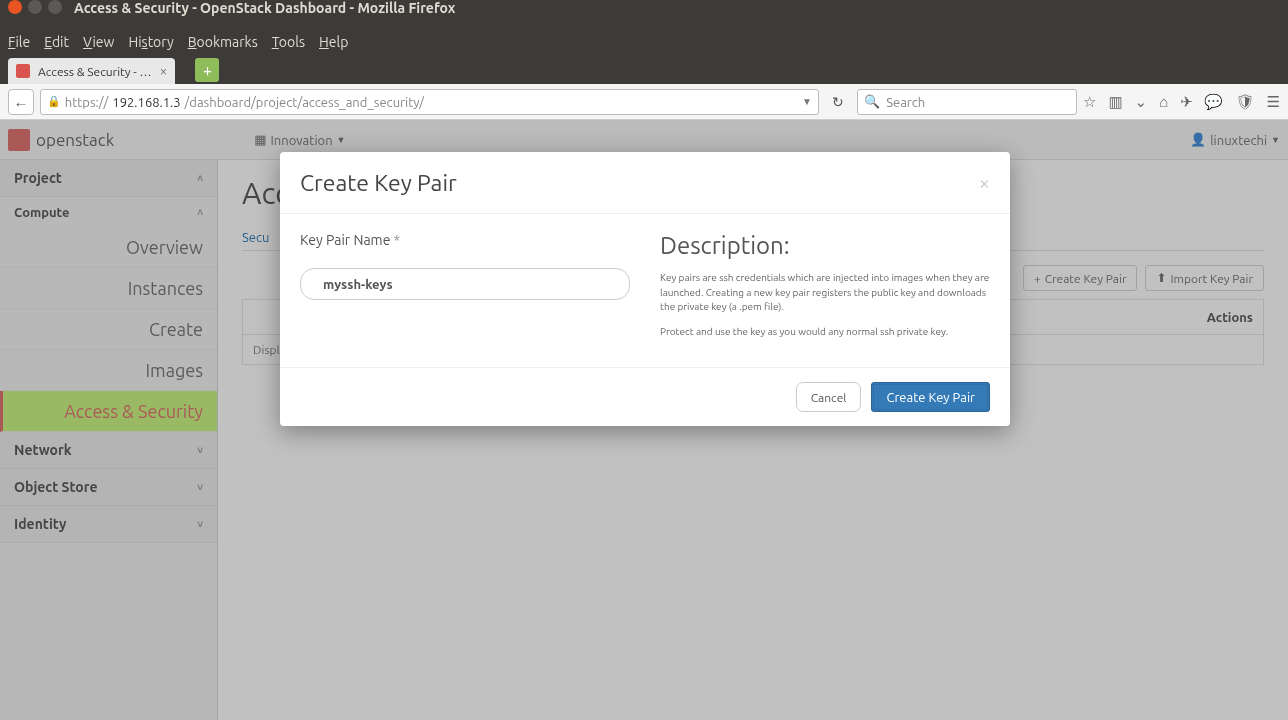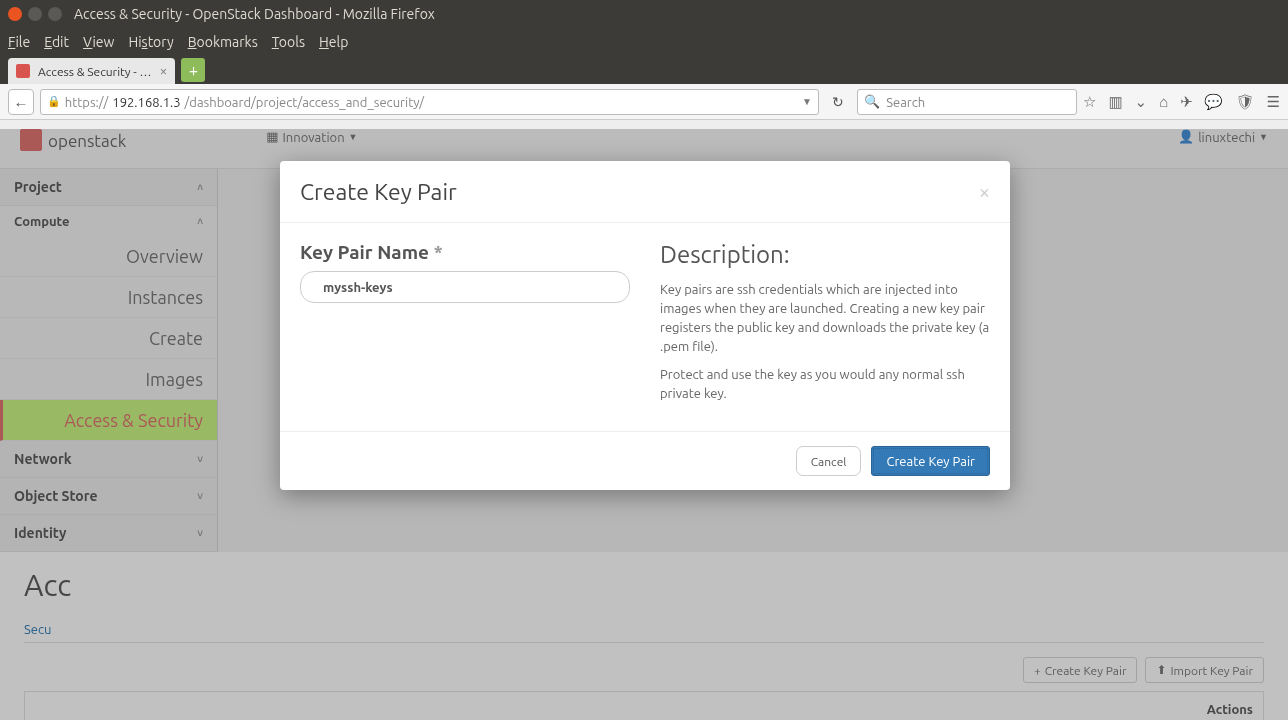--- a/index.html
+++ b/index.html
@@ -1,57 +1,57 @@
 <!DOCTYPE html>
 <html><head>
 <meta charset="utf-8">
 <style>
 *{box-sizing:border-box;margin:0;padding:0;font-family:Ubuntu,Arial,sans-serif;}
 body{background:#eee;width:1288px;height:720px;overflow:hidden;position:relative;}
 
 
-.titlebar{background:#3c3b37;height:28px;display:flex;align-items:center;padding:0 8px;color:#dfdbd2;font-size:14px;font-weight:normal;}
+.titlebar{background:#3c3b37;height:28px;display:flex;align-items:flex-start;padding:0 8px;color:#dfdbd2;font-size:14px;font-weight:bold;}
 .win-btns{display:flex;gap:6px;margin-right:12px;}
 .win-btn{width:14px;height:14px;border-radius:50%;}
 .win-close{background:#e95420;}
 .win-min{background:#5a5955;}
 .win-max{background:#5a5955;}
 
 .menubar{background:#3c3b37;height:28px;display:flex;align-items:center;padding:0 8px;gap:14px;color:#dfdbd2;font-size:14px;}
 .menubar span{cursor:pointer;}
 .mu{text-decoration:underline;text-decoration-color:#dfdbd2;}
 
-.tabbar{background:#3c3b37;height:28px;display:flex;align-items:flex-end;padding:0 8px;}
+.tabbar{background:#3c3b37;height:28px;display:flex;align-items:flex-end;padding:0 8px;gap:14px;}
 .tab{background:#e8e8e8;border-radius:4px 4px 0 0;height:26px;display:flex;align-items:center;padding:0 8px;gap:8px;font-size:12px;color:#333;}
 .tab-favicon{width:14px;height:14px;background:#d9534f;border-radius:2px;}
 .tab-close{color:#777;font-size:14px;cursor:pointer;}
 .newtab{width:24px;height:24px;background:#8fbc5a;border-radius:3px;margin-left:6px;display:flex;align-items:center;justify-content:center;color:#fff;font-size:16px;margin-bottom:2px;}
 
 .urlbar{background:#f5f5f5;height:36px;display:flex;align-items:center;padding:0 8px;gap:6px;border-bottom:1px solid #ccc;}
 .nav-back{width:26px;height:26px;border:1px solid #bbb;border-radius:4px;display:flex;align-items:center;justify-content:center;background:#fff;font-size:15px;color:#555;}
 .urlfield{flex:1;height:26px;border:1px solid #bbb;border-radius:3px;background:#fff;display:flex;align-items:center;padding:0 6px;font-size:13px;color:#888;gap:4px;}
 .urlfield .lock{color:#888;font-size:11px;}
 .urlfield .host{color:#333;}
 .url-drop{margin-left:auto;color:#777;font-size:10px;}
 .reload{width:26px;height:26px;display:flex;align-items:center;justify-content:center;color:#555;font-size:14px;}
 .searchfield{width:220px;height:26px;border:1px solid #bbb;border-radius:3px;background:#fff;display:flex;align-items:center;padding:0 6px;font-size:13px;color:#888;gap:6px;}
 .tool-icons{display:flex;gap:12px;color:#666;font-size:15px;align-items:center;}
 .tool-icons span{cursor:pointer;}
 
 
 .page{position:relative;height:600px;background:#eee;}
-.topbar{height:40px;background:#f5f5f5;border-bottom:1px solid #ddd;display:flex;align-items:flex-start;padding:0 20px;margin-top:9px;}
+.topbar{height:40px;background:#f5f5f5;border-bottom:1px solid #ddd;display:flex;align-items:center;padding:0 8px;}
 .logo{display:flex;align-items:center;gap:6px;font-size:17px;color:#333;}
 .logo-icon{width:22px;height:22px;background:#d9534f;border-radius:2px;}
 .logo-text{font-weight:normal;color:#444;}
 .project-sel{margin-left:140px;color:#555;font-size:13px;display:flex;align-items:center;gap:4px;}
 .user-sel{margin-left:auto;color:#555;font-size:13px;display:flex;align-items:center;gap:4px;}
 .caret{font-size:9px;}
 
-.body{display:flex;height:560px;flex-direction:column;}
+.body{display:flex;height:560px;}
 .sidebar{width:218px;background:#f1f1f1;border-right:1px solid #ccc;}
 .side-head{padding:10px 14px;font-size:14px;font-weight:bold;color:#333;border-bottom:1px solid #ddd;display:flex;justify-content:space-between;align-items:center;background:#e9e9e9;}
 .side-sub{padding:8px 14px;font-size:13px;font-weight:bold;color:#333;display:flex;justify-content:space-between;align-items:center;}
 .side-item{padding:10px 14px;font-size:18px;color:#555;text-align:right;border-bottom:1px solid #e5e5e5;}
 .side-item.active{color:#d9534f;border-left:3px solid #d9534f;background:#bef264;}
 .chev{font-size:10px;color:#888;}
 
 .main{flex:1;padding:16px 24px;background:#fff;}
 .main h1{font-size:30px;color:#333;font-weight:normal;}
 .tabs{margin-top:14px;border-bottom:1px solid #ddd;}
@@ -63,26 +63,26 @@
 .table-foot{padding:8px 10px;font-size:12px;color:#666;}
 
 
 .overlay{position:absolute;top:0;left:0;right:0;bottom:0;background:rgba(100,100,100,0.4);}
 .modal{position:absolute;top:32px;left:280px;width:730px;background:#fff;border-radius:4px;box-shadow:0 6px 24px rgba(0,0,0,0.35);}
 .modal-head{padding:18px 20px;border-bottom:1px solid #eee;display:flex;justify-content:space-between;align-items:center;}
 .modal-head h2{font-size:23px;font-weight:normal;color:#444;}
 .modal-close{color:#ccc;font-size:20px;cursor:pointer;}
 .modal-body{padding:18px 20px;display:flex;gap:30px;}
 .form-col{flex:1;}
-.form-label{font-size:19px;font-weight:bold;color:#555;margin-bottom:8px;display:block;}
+.form-label{font-size:14px;font-weight:normal;color:#555;margin-bottom:20px;display:block;}
 .form-label .req{color:#999;}
 .form-input{width:100%;height:32px;border:1px solid #ccc;border-radius:14px;padding:0 22px;font-size:13px;color:#555;font-weight:bold;}
 .desc-col{flex:1;}
 .desc-col h3{font-size:24px;font-weight:normal;color:#555;margin-bottom:12px;}
-.desc-col p{font-size:13px;color:#666;line-height:1.45;margin-bottom:10px;}
+.desc-col p{font-size:10px;color:#666;line-height:1.45;margin-bottom:10px;}
 .modal-foot{padding:14px 20px;border-top:1px solid #eee;display:flex;justify-content:flex-end;gap:10px;}
 .btn-cancel{border:1px solid #ccc;background:#fff;padding:7px 14px;font-size:12px;border-radius:7px;color:#555;}
 .btn-primary{border:1px solid #2a6496;background:#337ab7;padding:7px 14px;font-size:13px;border-radius:3px;color:#fff;outline:1px dotted #2a6496;outline-offset:-3px;}
 </style>
 </head>
 <body>
 
 <div class="titlebar">
   <div class="win-btns">
     <div class="win-btn win-close"></div>

